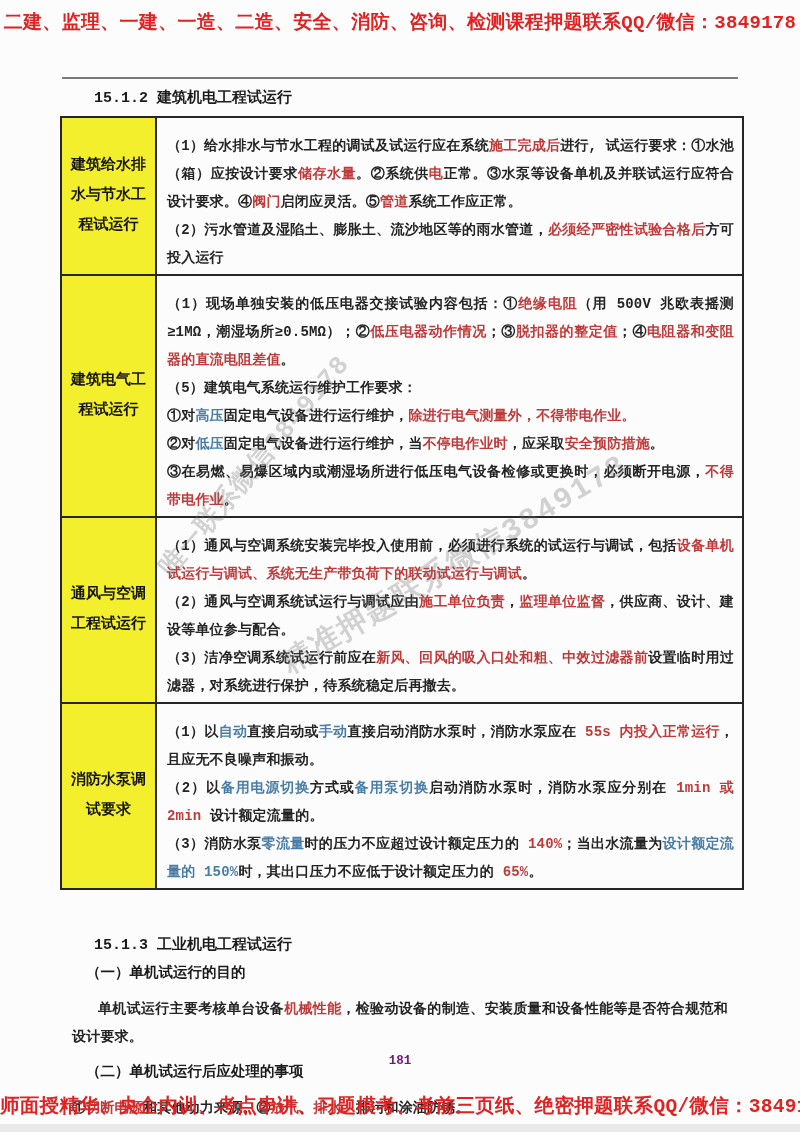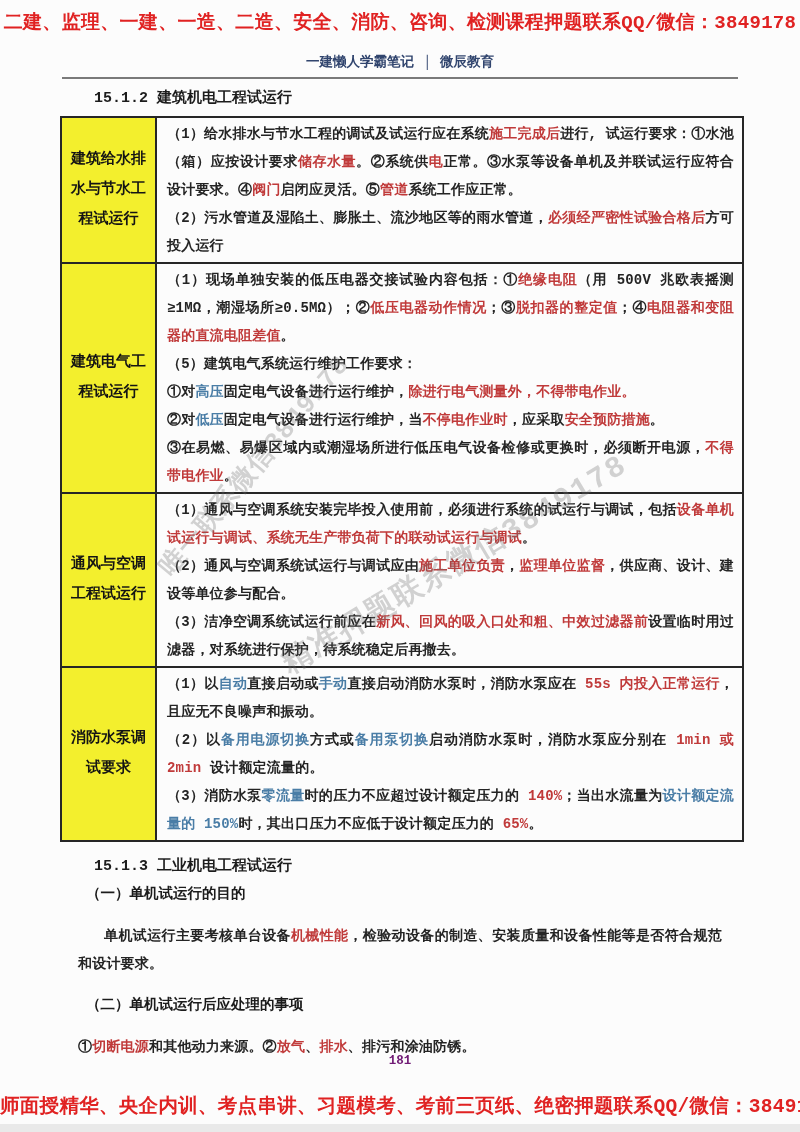--- a/index.html
+++ b/index.html
@@ -30,43 +30,43 @@
   .subheader .divider{margin:0 9px;font-weight:normal;}
   .rule{
     position:absolute;top:77px;left:62px;right:62px;
     border:none;border-top:2px solid #7a7a7a;margin:0;
   }
   .content{position:absolute;top:86px;left:60px;width:680px;}
   .sec-heading{
     font-size:15px;font-weight:bold;color:#1c1c1c;
     margin:4px 0 8px 34px;line-height:18px;
   }
-  .sec-heading.s153{margin-top:16px;}
+  .sec-heading.s153{margin-top:47px;}
   .spec-table{border-collapse:collapse;width:684px;table-layout:fixed;}
   .spec-table th,.spec-table td{border:2px solid #262626;}
   .row-label{
     width:95px;background:var(--label-yellow);
     font-size:15px;font-weight:bold;color:#141414;
     text-align:center;vertical-align:middle;
     padding:16px 6px;line-height:30px;
   }
-  .row-content{padding:2px 8px 2px 10px;vertical-align:middle;background:#fcfcfc;}
+  .row-content{padding:14px 8px 2px 10px;vertical-align:middle;background:#fcfcfc;}
   .row-content p{
     margin:0;font-size:14px;font-weight:600;line-height:28px;
     color:#242424;text-align:justify;letter-spacing:0.2px;
   }
   .seg-k{color:inherit;}
   .seg-r{color:var(--accent-red);}
   .seg-b{color:var(--accent-blue);}
   .sub-heading{
     font-size:14.5px;font-weight:bold;color:#1c1c1c;
     margin:9px 0 9px 26px;line-height:19px;
   }
   .body-para{
-    font-size:14px;font-weight:600;line-height:28px;margin:18px;
+    font-size:14px;font-weight:600;line-height:28px;margin:12px;
     color:#242424;text-align:justify;letter-spacing:0.2px;
   }
   .body-para.indent{text-indent:26px;}
   .page-number{
     position:absolute;bottom:56px;left:0;right:0;text-align:center;
     font-size:12.5px;font-weight:bold;color:#701a75;
   }
   .watermark{
     position:absolute;color:rgba(110,110,110,0.30);
     font-weight:bold;white-space:nowrap;pointer-events:none;
@@ -75,23 +75,20 @@
   .wm1{left:178px;top:548px;font-size:26px;transform:rotate(-50deg);letter-spacing:1px;}
   .wm2{left:295px;top:642px;font-size:30px;transform:rotate(-31deg);letter-spacing:2px;}
 </style>
 </head>
 <body>
 
 <div class="page">
 
   <div class="banner top">二建、监理、一建、一造、二造、安全、消防、咨询、检测课程押题联系QQ/微信：3849178</div>
 
-  <div class="subheader">
-    <span>一建懒人学霸笔记</span><span class="divider">│</span><span>微辰教育</span>
-  </div>
 
   <hr class="rule">
 
   <div class="content">
     <h2 class="sec-heading">15.1.2 建筑机电工程试运行</h2>
 
     <table class="spec-table">
       <tbody id="table-body">
           <tr>
             <th class="row-label">建筑给水排水与节水工程试运行</th>

